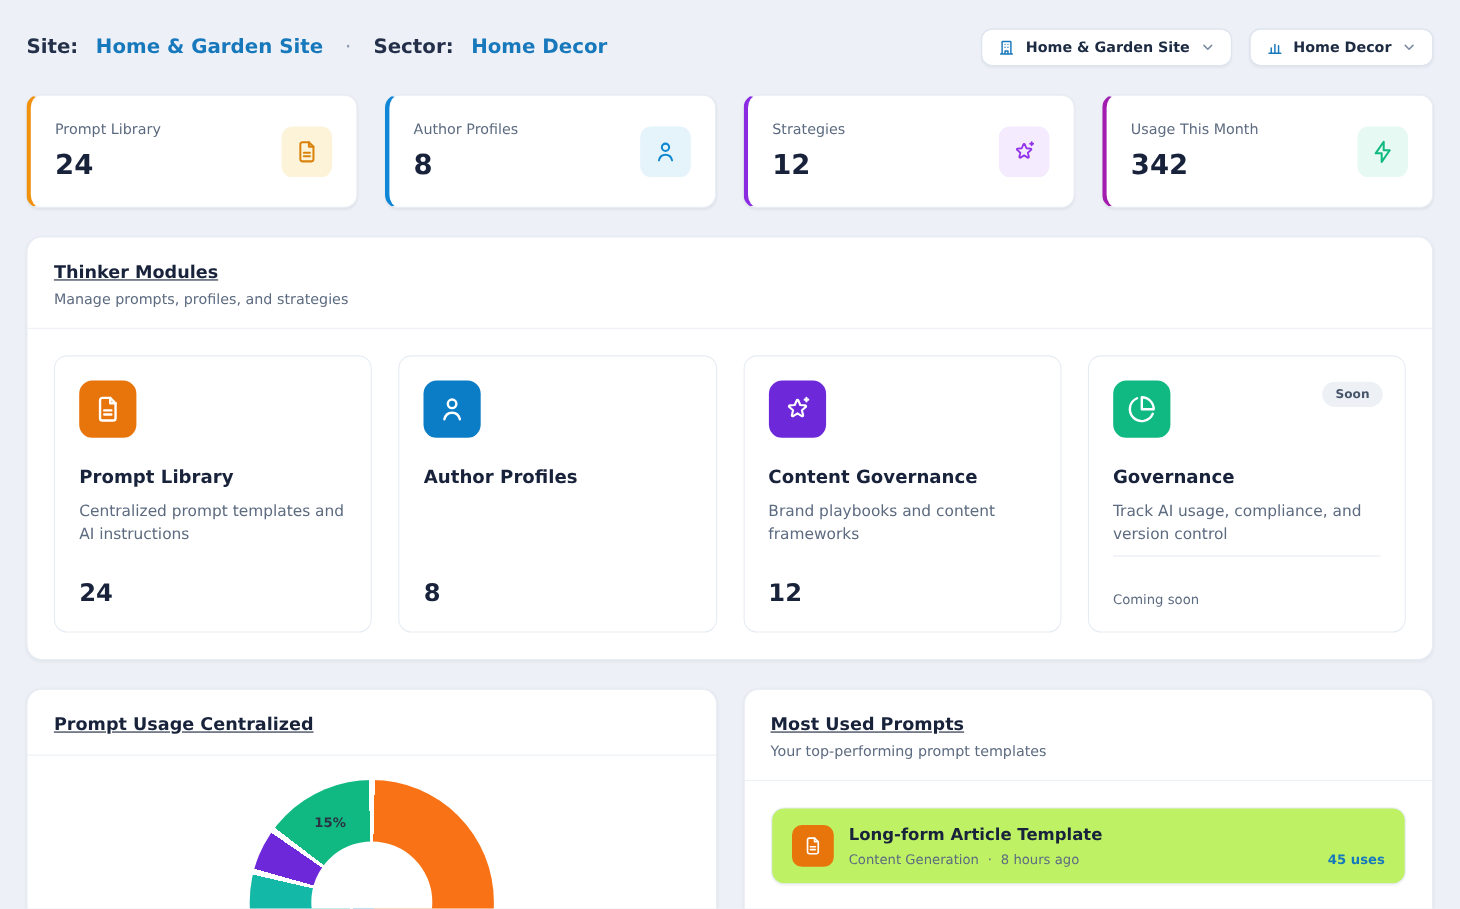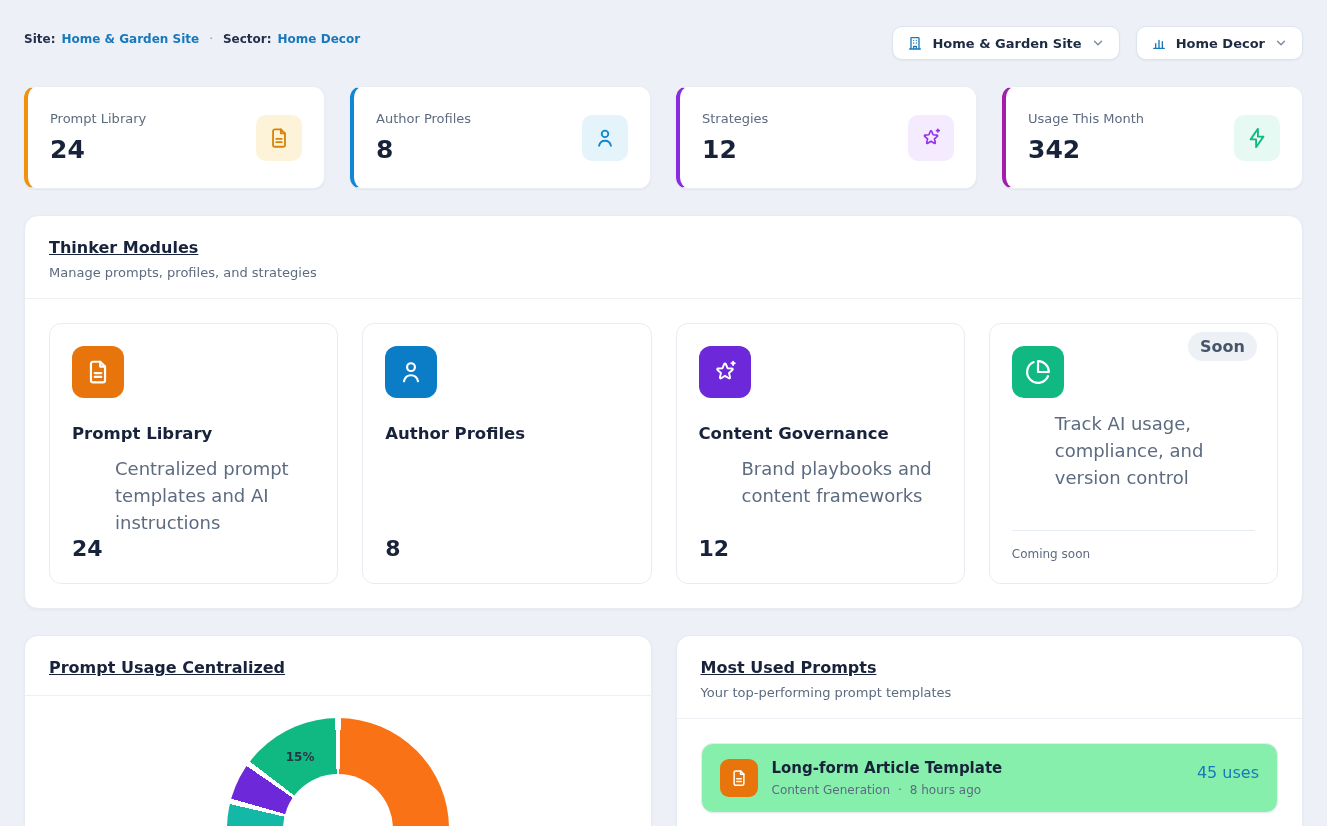--- a/index.html
+++ b/index.html
@@ -7,21 +7,21 @@
   body {
     background:#edf1f7;
     font-family:"DejaVu Sans","Liberation Sans",sans-serif;
     color:#1a2337;
   }
   .page { padding:22px 24px; display:flex; flex-direction:column; gap:26px; }
 
   
   .topbar { display:flex; justify-content:space-between; align-items:flex-start; }
   .page-title { font-size:23px; font-weight:700; color:#131d33; letter-spacing:-0.2px; }
-  .subtitle { margin-top:10px; display:flex; align-items:center; gap:6px; font-size:12px; }
+  .subtitle { margin-top:10px; display:flex; align-items:center; gap:16px; font-size:18px; }
   .subtitle .lbl { color:#24304a; font-weight:700; }
   .subtitle a { color:#1878bc; font-weight:600; text-decoration:none; cursor:pointer; }
   .subtitle .dot { color:#8a96a8; margin:0 4px; }
   .topbar-actions { display:flex; gap:16px; margin-top:4px; }
   .dropdown {
     display:inline-flex; align-items:center; gap:9px;
     background:#fff; border:1px solid #dde4ee; border-radius:10px;
     padding:8px 14px; font-size:13px; font-weight:600; color:#1c2a42;
     font-family:inherit; cursor:pointer; box-shadow:0 1px 2px rgba(16,24,40,.05);
   }
@@ -70,59 +70,59 @@
   .module-icon {
     width:52px; height:52px; border-radius:12px; color:#fff;
     display:flex; align-items:center; justify-content:center;
   }
   .module-icon svg { width:26px; height:26px; }
   .bg-orange { background:#e8750c; }
   .bg-blue   { background:#0b7dc6; }
   .bg-purple { background:#6d28d9; }
   .bg-green  { background:#10b981; }
   .module-title { margin-top:26px; font-size:16.5px; font-weight:700; color:#18233b; }
-  .module-desc  { margin-top:12px; font-size:18px; color:#5d6b80; line-height:1.5;margin-left:43px; }
+  .module-desc  { margin-top:12px; font-size:14px; color:#5d6b80; line-height:1.5; }
   .module-value { margin-top:auto; font-size:22px; font-weight:700; color:#18233b; }
-  .module-foot  { margin-top:auto; border-top:1px solid #e7ecf3; padding-top:16px; font-size:12px; color:#5d6b80; }
+  .module-foot  { margin-top:auto; border-top:1px solid #e7ecf3; padding-top:32px; font-size:12px; color:#5d6b80; }
   .soon-badge {
-    position:absolute; top:8px; right:20px;
-    background:#edf1f6; color:#475569; font-size:16px; font-weight:600;
+    position:absolute; top:23px; right:20px;
+    background:#edf1f6; color:#475569; font-size:11px; font-weight:600;
     padding:5px 12px; border-radius:999px;
   }
 
   
   .bottom-row { display:grid; grid-template-columns:1fr 1fr; gap:24px; }
   .bottom-row .panel { min-height:420px; }
 
   .chart-body { position:relative; height:300px; overflow:hidden; }
   .donut {
     position:absolute; left:50%; top:22px; transform:translateX(-50%);
     width:222px; height:222px; border-radius:50%;
   }
   .donut::after { content:""; position:absolute; inset:56px; background:#fff; border-radius:50%; }
   .donut-label {
     position:absolute; left:calc(50% - 52px); top:54px;
     font-size:12px; font-weight:700; color:#2b3445; z-index:2;
   }
 
   .prompt-list { padding:24px; display:flex; flex-direction:column; gap:16px; }
   .prompt-item {
-    border:1px solid #e7ecf3; border-radius:12px; background:#86efac;
-    padding:15px 18px; display:flex; align-items:flex-start; gap:14px;
+    border:1px solid #e7ecf3; border-radius:12px; background:#bef264;
+    padding:15px 18px; display:flex; align-items:flex-end; gap:14px;
     box-shadow:0 1px 2px rgba(16,24,40,.04); cursor:pointer;
   }
   .prompt-icon {
     width:38px; height:38px; border-radius:9px; background:#e8750c; color:#fff;
     display:flex; align-items:center; justify-content:center; flex:0 0 auto;
   }
   .prompt-icon svg { width:18px; height:18px; }
   .prompt-info { flex:1; }
   .prompt-title { font-size:15px; font-weight:700; color:#18233b; }
   .prompt-meta { margin-top:6px; font-size:12px; color:#5d6b80; display:flex; align-items:center; gap:8px; }
-  .prompt-uses { font-size:16px; font-weight:400; color:#1878bc; margin-top:4px; }
+  .prompt-uses { font-size:12px; font-weight:700; color:#1878bc; margin-top:4px; }
 </style>
 </head>
 <body>
 
 <div class="page">
 
   <header class="topbar">
     <div>
       <div class="subtitle">
         <span class="lbl">Site:</span>
@@ -262,20 +262,21 @@
       </div>
 
       <div class="module-card">
         <span class="soon-badge">Soon</span>
         <div class="module-icon bg-green">
           <svg viewBox="0 0 24 24" fill="none" stroke="currentColor" stroke-width="2" stroke-linecap="round" stroke-linejoin="round">
               <path d="M21.21 15.89A10 10 0 1 1 8 2.83"></path>
               <path d="M22 12A10 10 0 0 0 12 2v10z"></path>
             </svg>
         </div>
+        <h3 class="module-title">Governance</h3>
         <p class="module-desc">Track AI usage, compliance, and version control</p>
         <div class="module-foot">Coming soon</div>
       </div>
 
     </div>
   </section>
 
   <section class="bottom-row">
 
     <div class="panel">

